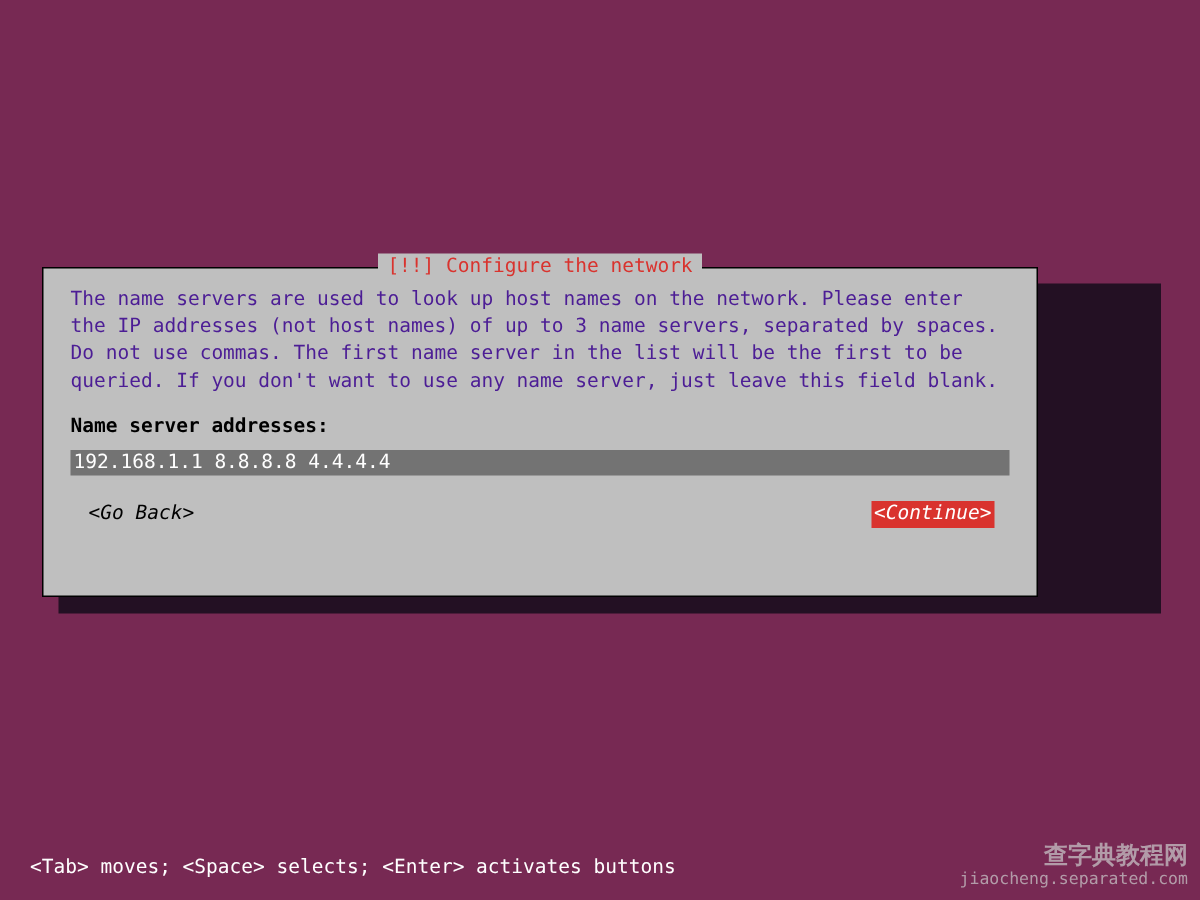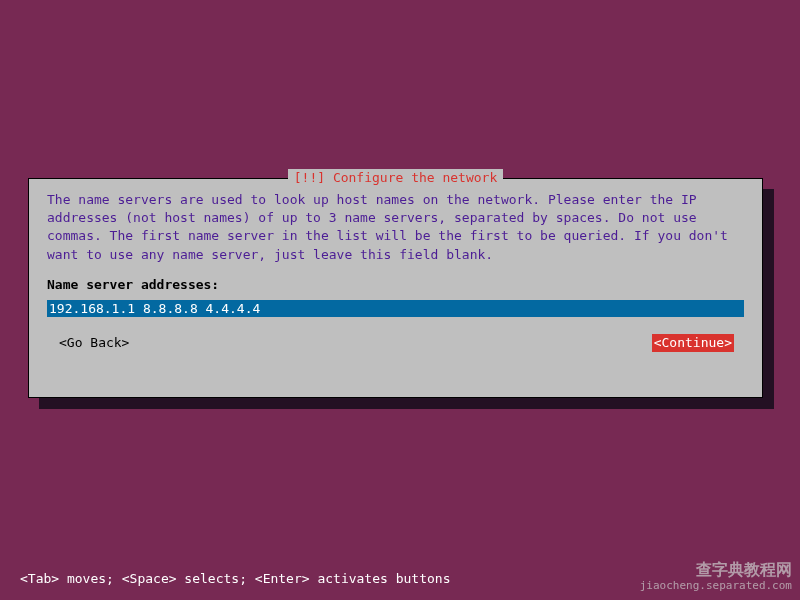--- a/index.html
+++ b/index.html
@@ -22,21 +22,21 @@
       top: 189px;
       left: 39px;
       width: 735px;
       height: 220px;
       background: #231023;
     }
     .dialog {
       position: absolute;
       top: 178px;
       left: 28px;
-      width: 735px;
+      width: 664px;
       height: 220px;
       background: #bfbfbf;
       border: 1px solid #000;
     }
     .title-row {
       position: relative;
       top: -10px;
       text-align: center;
       height: 0;
     }
@@ -54,36 +54,37 @@
     .description {
       color: #4c1d95;
       margin-bottom: 12px;
     }
     .field-label {
       color: #000;
       margin-bottom: 6px;
       font-weight: bold;
     }
     .input-field {
-      background: #0369a1;
+      background: #737373;
       color: #fff;
       padding: 0 2px;
       width: 100%;
       height: 17px;
       line-height: 17px;
       border: none;
       font-family: inherit;
       font-size: 13px;
       outline: none;
     }
     .button-row {
       display: flex;
       justify-content: space-between;
       margin-top: 16px;
       padding: 0 10px;
+      font-style: italic;
     }
     .go-back {
       color: #000;
       padding: 0 2px;
       cursor: pointer;
     }
     .continue {
       background: #d9332e;
       color: #ffffff;
       padding: 0 2px;

